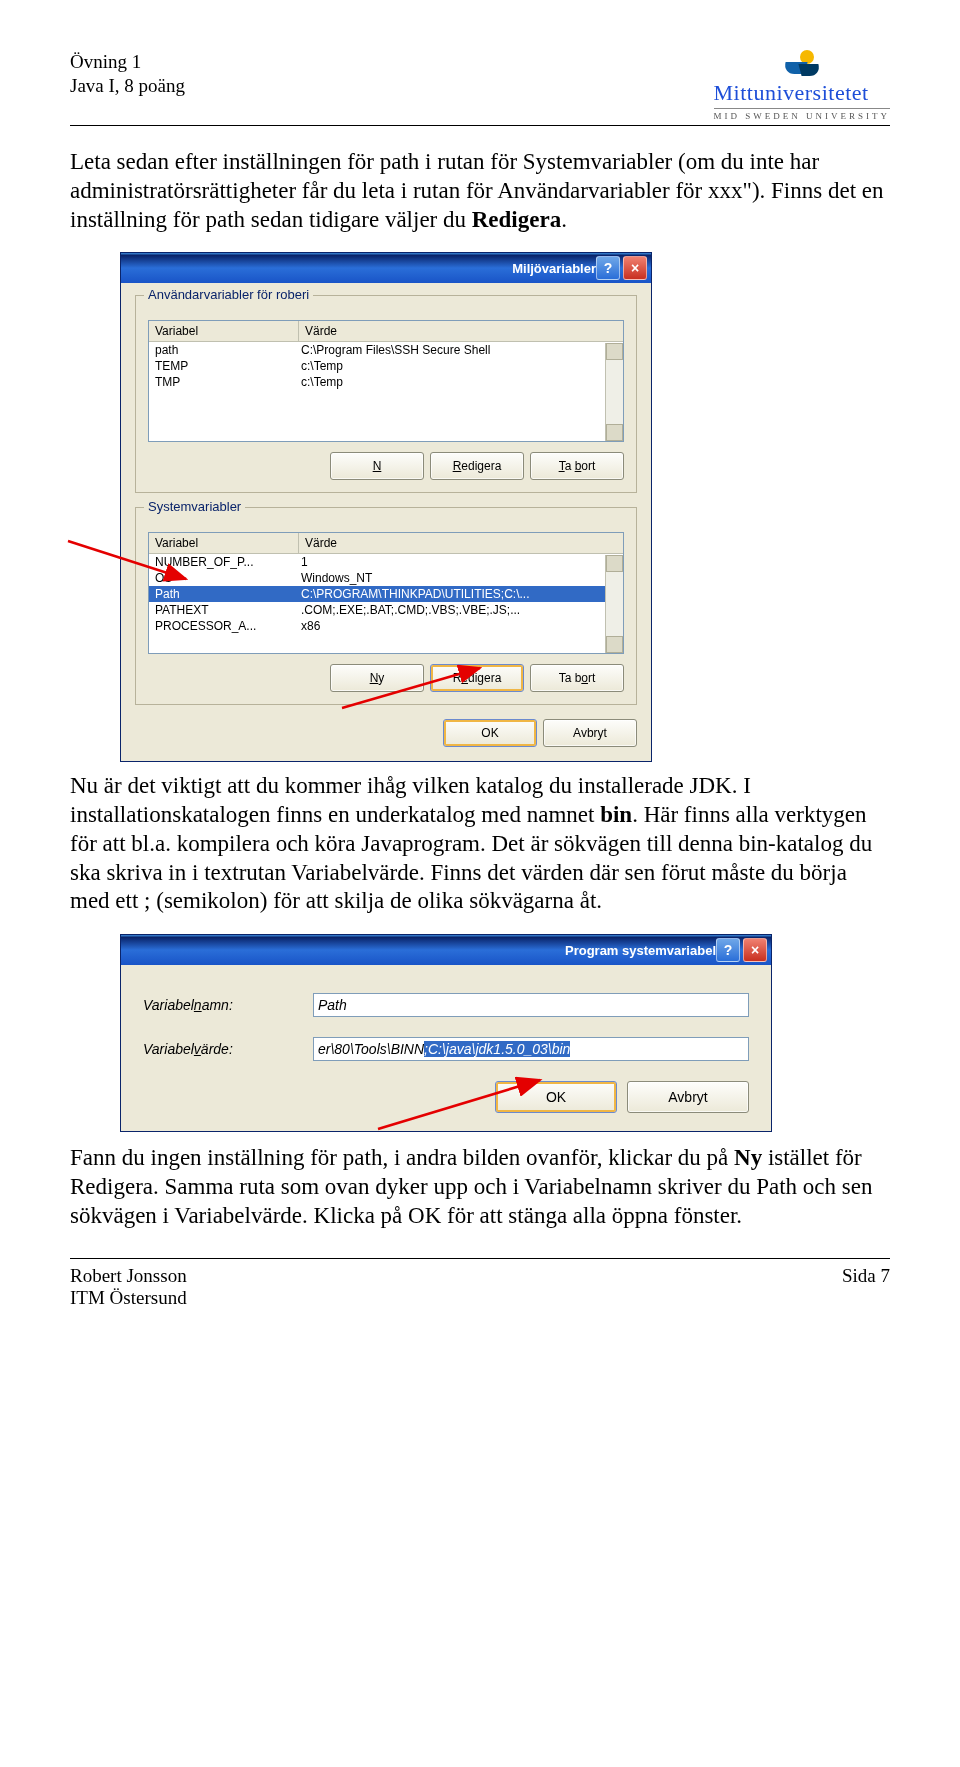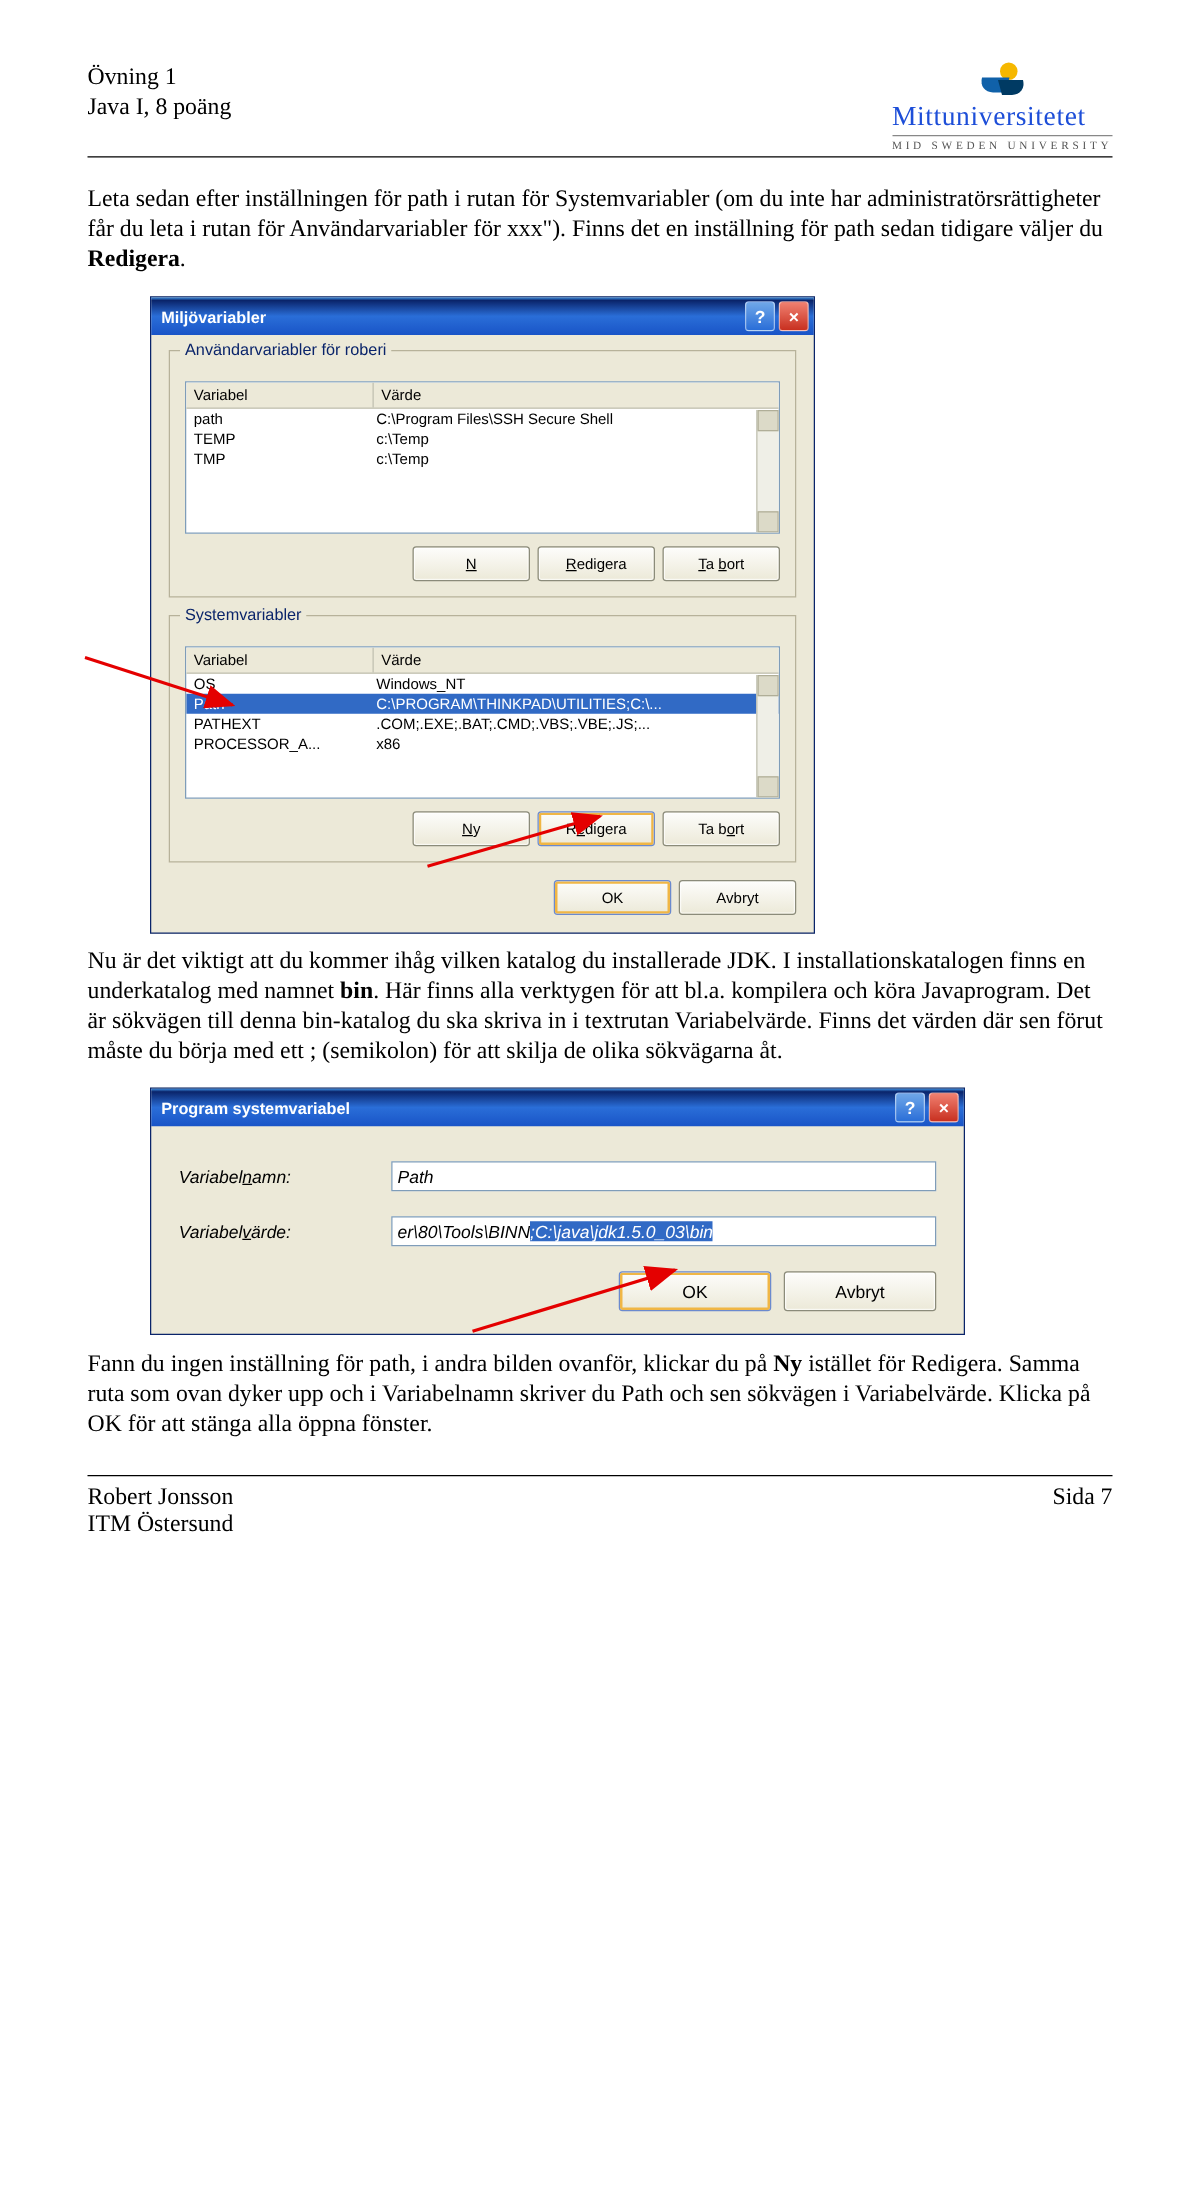--- a/index.html
+++ b/index.html
@@ -49,41 +49,41 @@
     left: 16px; top: 14px; border-radius: 0 0 12px 0;
     transform: skewX(15deg);
   }
   .logo-text {
     font-size: 22px; color:#1d4ed8; letter-spacing: .5px;
   }
   .logo-sub {
     font-size: 9px; letter-spacing: 3px; color:#555; border-top:1px solid #888; padding-top:2px; margin-top:2px;
   }
   .body-text {
-    font-size: 19px;
+    font-size: 23px;
     line-height: 1.25;
     margin: 10px 0 18px 0;
   }
   .bold { font-weight: bold; }
   .dialog {
     font-family: Tahoma, Verdana, sans-serif;
     font-size: 13px;
     background: #ECE9D8;
     border: 1px solid #0A246A;
     margin: 6px 0 10px 50px;
     width: 530px;
     position: relative;
   }
   .titlebar {
     height: 30px;
     background: linear-gradient(to bottom, #3C8CDE 0%, #0A246A 8%, #2A6ED8 50%, #1954C7 100%);
     color: #fff;
     display: flex;
     align-items: center;
-    justify-content: space-between;
+    justify-content: flex-end;
     padding: 0 4px 0 8px;
     font-weight: bold;
   }
   .titlebar-buttons { display: flex; gap: 3px; }
   .tb-btn {
     width: 22px; height: 22px; border-radius: 3px;
     display:flex; align-items:center; justify-content:center;
     font-weight:bold; font-size:14px; font-family: Arial, sans-serif;
     color:#fff; border:1px solid rgba(255,255,255,.5);
   }
@@ -277,20 +277,24 @@
 
         <div class="groupbox">
           <div class="groupbox-title">Systemvariabler</div>
           <div class="listview">
             <div class="lv-header">
               <div class="lv-col c1">Variabel</div>
               <div class="lv-col c2">Värde</div>
             </div>
             <div class="lv-rows" id="sys-rows">
                 <div class="lv-row">
+                  <div class="lv-cell c1">NUMBER_OF_P...</div>
+                  <div class="lv-cell c2">1</div>
+                </div>
+                <div class="lv-row">
                   <div class="lv-cell c1">OS</div>
                   <div class="lv-cell c2">Windows_NT</div>
                 </div>
                 <div class="lv-row selected">
                   <div class="lv-cell c1">Path</div>
                   <div class="lv-cell c2">C:\PROGRAM\THINKPAD\UTILITIES;C:\...</div>
                 </div>
                 <div class="lv-row">
                   <div class="lv-cell c1">PATHEXT</div>
                   <div class="lv-cell c2">.COM;.EXE;.BAT;.CMD;.VBS;.VBE;.JS;...</div>

